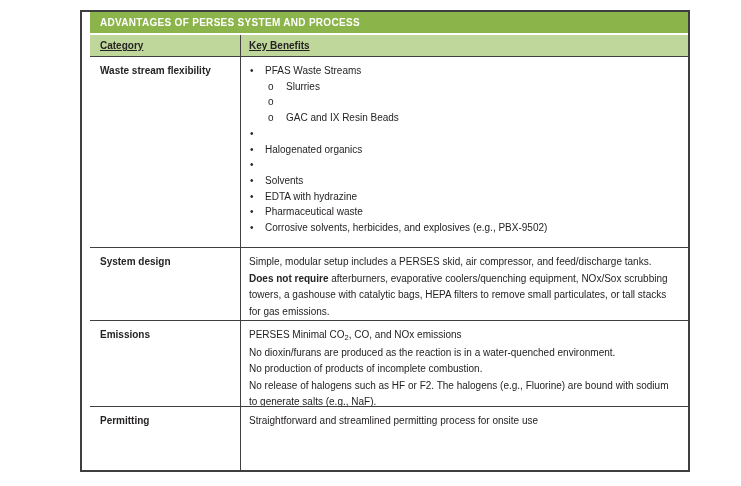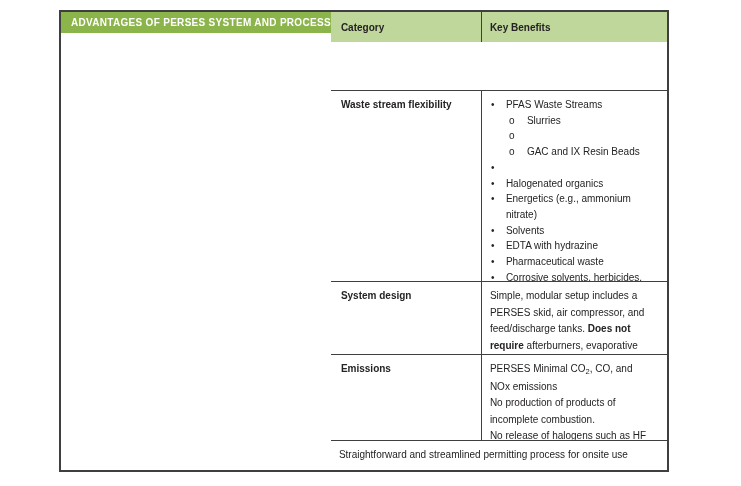--- a/index.html
+++ b/index.html
@@ -8,24 +8,24 @@
     --border:#3F3F3F;
     --text:#262324;
     --title-text:#FFFFFF;
     --page-bg:#FFFFFF;
   }
   *{margin:0;padding:0;box-sizing:border-box;}
   html,body{width:741px;height:486px;background:var(--page-bg);}
   body{font-family:"Liberation Sans","DejaVu Sans",sans-serif;color:var(--text);position:relative;overflow:hidden;}
 
   .table-wrap{
-    position:absolute;left:59px;top:10px;width:610px;height:462px;
+    position:absolute;left:80px;top:10px;width:610px;height:462px;
     border:2px solid var(--border);
     background:#fff;
-    display:flex;flex-direction:row;
+    display:flex;flex-direction:column;padding-left:8px;
   }
   .title-band{
     height:21px;flex:none;
     background:var(--title-bg);
     display:flex;align-items:center;
     padding-left:10px;
   }
   .title-band span{
     color:var(--title-text);
     font-size:10px;font-weight:bold;letter-spacing:0.3px;
@@ -36,23 +36,23 @@
   .row + .row{border-top:1.5px solid var(--border);}
   .row:last-child{flex:1;}
   .cell{overflow:hidden;}
   .cat{
     width:151px;flex:none;
     border-right:1.5px solid var(--border);
     padding:7px 8px 0 10px;
     font-weight:bold;font-size:10px;line-height:13px;
   }
   .ben{flex:1;padding:6px 12px 0 8px;font-size:10px;}
-  .head{height:30px;background:var(--header-bg);}
+  .head{height:21px;background:var(--header-bg);text-decoration:underline;}
   .head .cat,.head .ben{padding-top:0;display:flex;align-items:center;font-weight:bold;font-size:10px;}
-  .h-r1{height:191px;margin-top:48px;}
+  .h-r1{height:191px;}
   .h-r2{height:73px;}
   .h-r3{height:86px;}
   .h-r4{height:41px;}
 
   .line{line-height:15.7px;}
   .para{line-height:16.5px;}
   .li{display:flex;}
   .li1{padding-left:1px;}
   .li1 .marker{width:15px;flex:none;}
   .li2{padding-left:19px;}
@@ -98,21 +98,20 @@
         </div>
         <div class="line li li1">
           <span class="marker">•</span>
         </div>
         <div class="line li li1">
           <span class="marker">•</span>
           <span>Halogenated organics</span>
         </div>
         <div class="line li li1">
           <span class="marker">•</span>
-          <span>Energetics (e.g., ammonium nitrate)</span>
         </div>
         <div class="line li li1">
           <span class="marker">•</span>
           <span>Solvents</span>
         </div>
         <div class="line li li1">
           <span class="marker">•</span>
           <span>EDTA with hydrazine</span>
         </div>
         <div class="line li li1">
@@ -130,26 +129,28 @@
       <div class="cell cat">System design</div>
       <div class="cell ben">
         <div class="para"><span>Simple, modular setup includes a PERSES skid, air compressor, and feed/discharge tanks. </span><span class="bold">Does not require</span><span> afterburners, evaporative coolers/quenching equipment, NOx/Sox scrubbing towers, a gashouse with catalytic bags, HEPA filters to remove small particulates, or tall stacks for gas emissions.</span></div>
       </div>
     </div>
 
     <div class="row h-r3">
       <div class="cell cat">Emissions</div>
       <div class="cell ben">
         <div class="para"><span>PERSES Minimal CO</span><span class="sub">2</span><span>, CO, and NOx emissions</span></div>
+        <div class="para">No dioxin/furans are produced as the reaction is in a water-quenched environment.</div>
         <div class="para">No production of products of incomplete combustion.</div>
         <div class="para">No release of halogens such as HF or F2. The halogens (e.g., Fluorine) are bound with sodium to generate salts (e.g., NaF).</div>
       </div>
     </div>
 
 
     <div class="row">
+      <div class="cell cat">Permitting</div>
       <div class="cell ben">
         <div class="para">Straightforward and streamlined permitting process for onsite use</div>
       </div>
     </div>
 
   </div>
 </div>
 
 </body></html>

